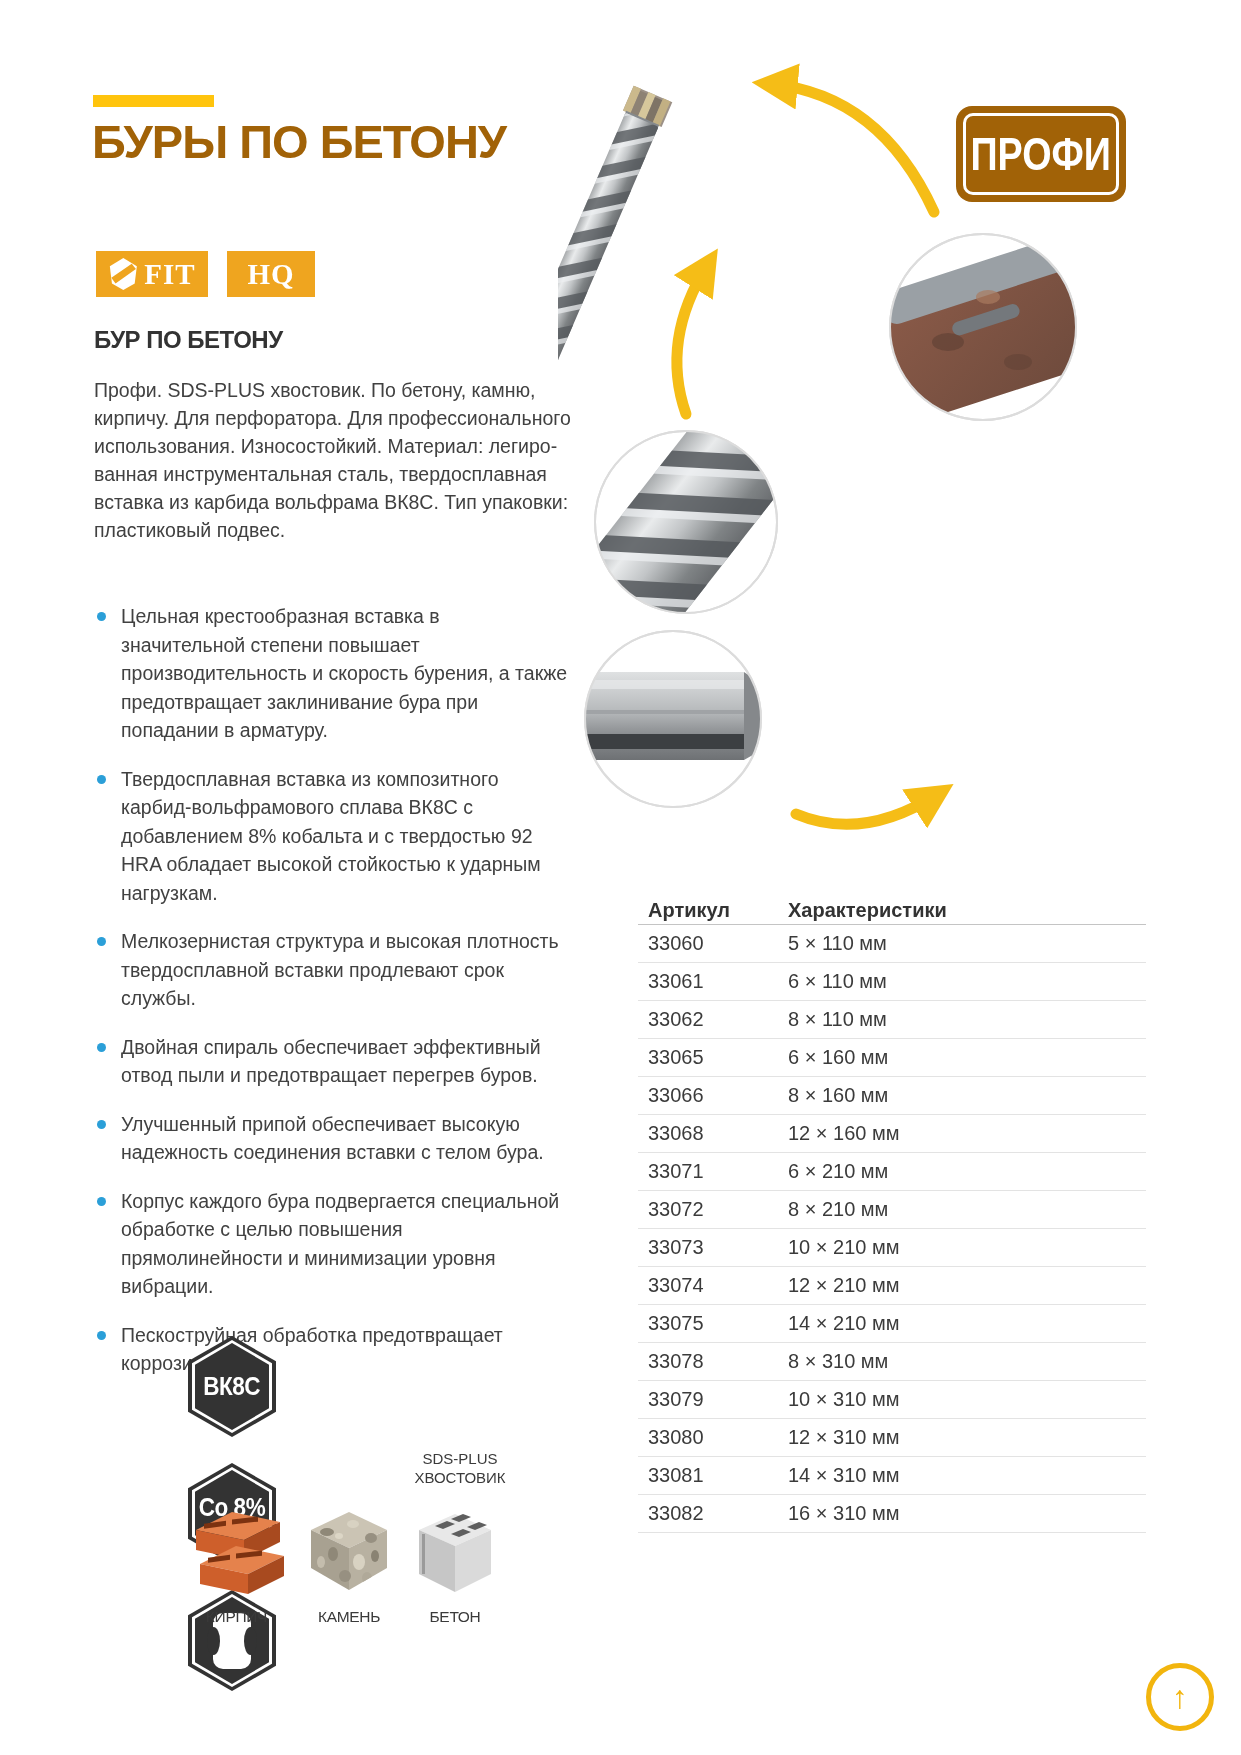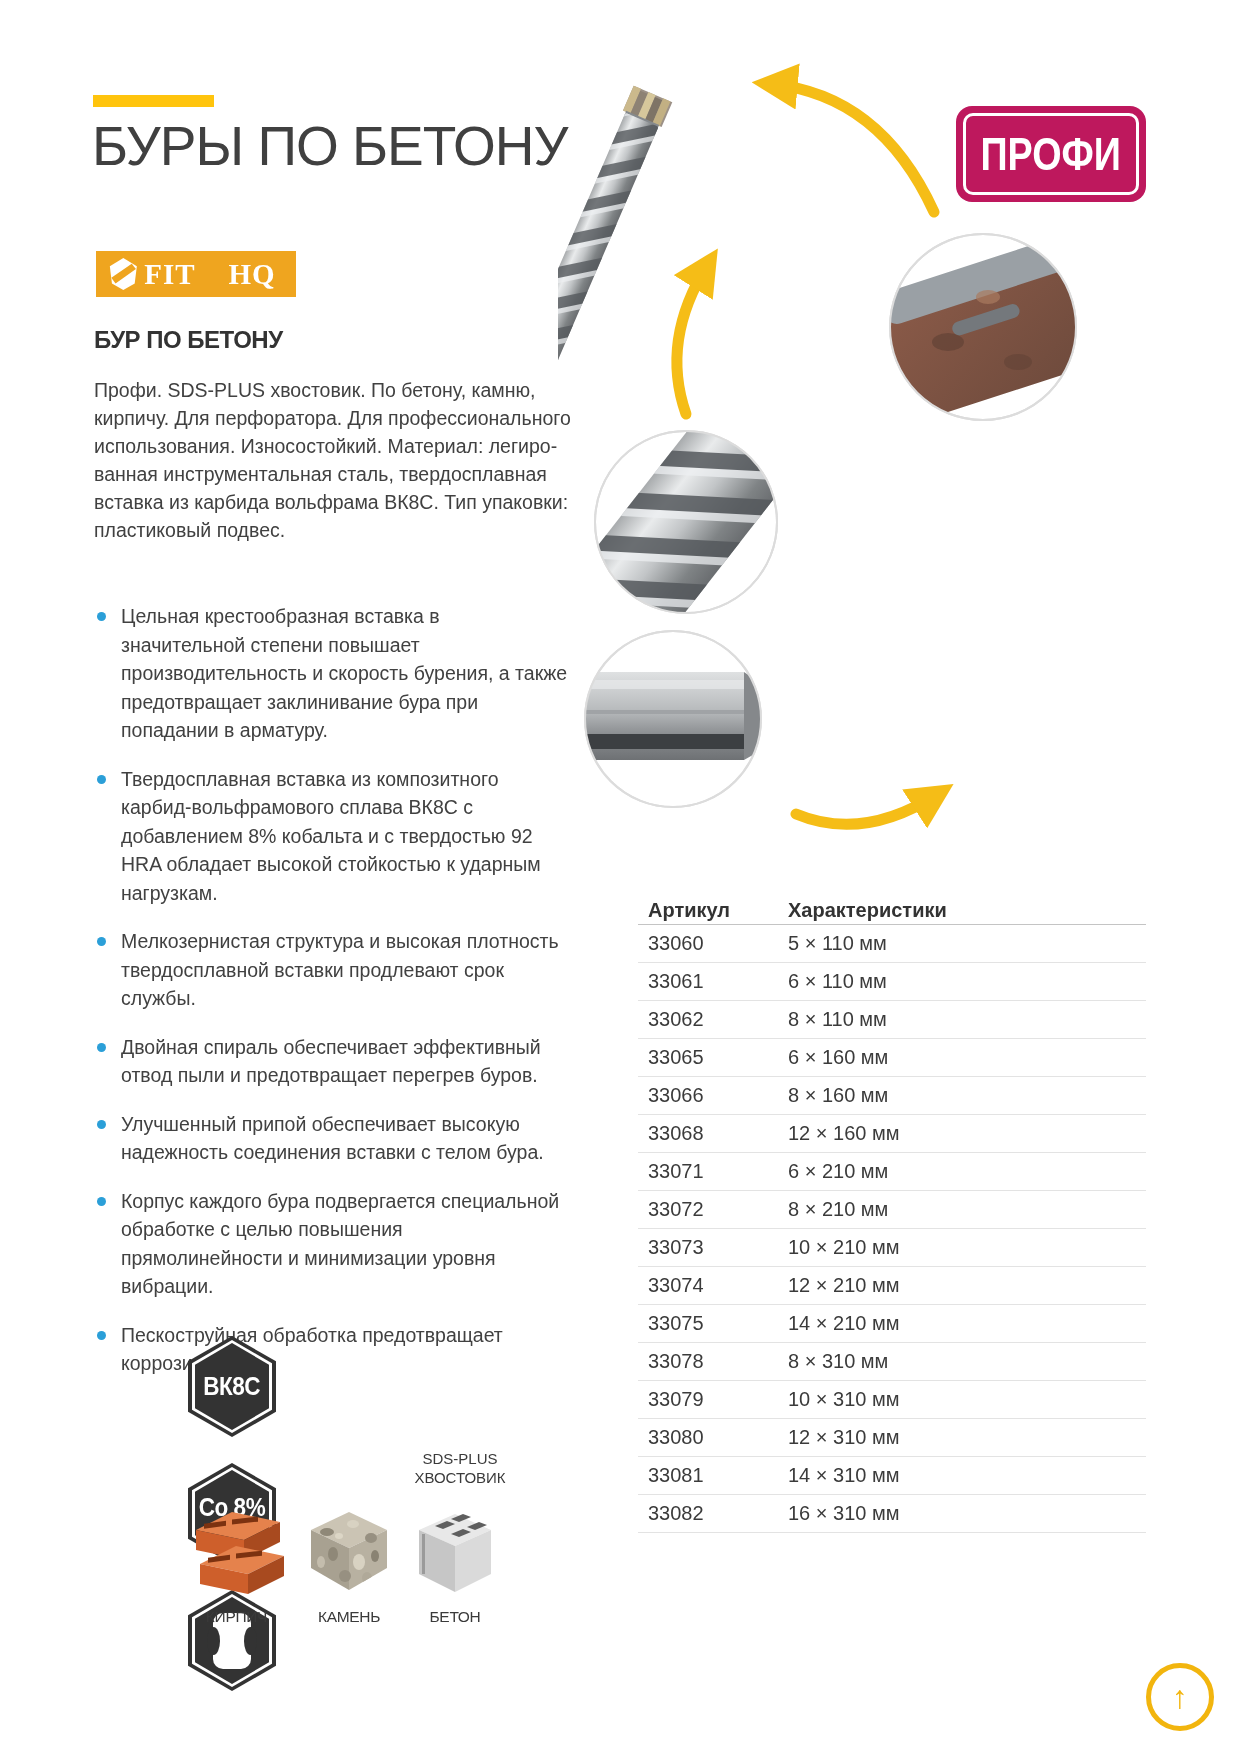--- a/index.html
+++ b/index.html
@@ -4,22 +4,22 @@
 <style>
   html,body{margin:0;padding:0;overflow:hidden;}
   body{
     width:1241px;height:1755px;position:relative;background:#ffffff;
     font-family:"Liberation Sans", sans-serif;color:#3a3a3a;
   }
   .abs{position:absolute;}
 
   
   .accent-bar{left:93px;top:95px;width:121px;height:12px;background:#FFC40D;}
-  .page-title{left:92px;top:114px;font-size:55px;font-weight:400;color:#404040;letter-spacing:-1px;white-space:nowrap;}
-  .brand{left:96px;top:251px;display:flex;gap:0;height:46px;text-align:center;}
+  .page-title{left:92px;top:114px;font-size:47px;font-weight:700;color:#a16207;letter-spacing:-1px;white-space:nowrap;}
+  .brand{left:96px;top:251px;display:flex;gap:19px;height:46px;text-align:center;}
   .brand-box{background:#EFA51F;display:flex;align-items:center;justify-content:center;}
   .brand-box.fit{width:112px;gap:6px;}
   .brand-box.hq{width:88px;}
   .brand-text{color:#fff;font-family:"Liberation Serif", serif;font-weight:700;font-size:29px;letter-spacing:1px;}
   .fit-icon{width:30px;height:32px;background:#fff;position:relative;
     clip-path:polygon(50% 0,95% 26%,88% 80%,50% 100%,12% 80%,5% 26%);}
   .fit-icon .slash{position:absolute;inset:0;background:#EFA51F;
     clip-path:polygon(10% 62%,78% 18%,92% 34%,24% 80%);}
   .product-name{left:94px;top:326px;font-size:24px;font-weight:700;color:#333;letter-spacing:-0.5px;}
   .description{left:94px;top:376px;width:492px;font-size:19.5px;line-height:28px;color:#414141;white-space:pre-line;}
@@ -39,21 +39,21 @@
   .sds-shape{width:38px;height:56px;background:#fff;border-radius:10px;position:relative;}
   .sds-shape::before,.sds-shape::after{content:"";position:absolute;top:14px;width:13px;height:28px;background:#333;border-radius:50%;}
   .sds-shape::before{left:-6px;}
   .sds-shape::after{right:-6px;}
   .sds-caption{left:396px;top:1449px;width:128px;text-align:center;font-size:15px;line-height:19px;color:#3a3a3a;}
 
   
   .mat-caption{top:1608px;text-align:center;font-size:15.5px;color:#3a3a3a;letter-spacing:-0.3px;}
 
   
-  .badge{left:956px;top:106px;width:190px;height:96px;background:#be185d;border-radius:16px;}
+  .badge{left:956px;top:106px;width:170px;height:96px;background:#a16207;border-radius:16px;}
   .badge .inner{position:absolute;inset:7px;border:3.5px solid #fff;border-radius:10px;
     display:flex;align-items:center;justify-content:center;}
   .badge .label{color:#fff;font-size:46px;font-weight:700;transform:scaleX(.82);letter-spacing:0;}
 
   
   .spec-table{left:638px;top:880px;width:508px;}
   .t-head{display:flex;height:45px;align-items:flex-end;padding-bottom:2px;border-bottom:1px solid #c4c4c4;box-sizing:border-box;}
   .t-head span{font-size:20px;font-weight:700;color:#333;}
   .t-col1{width:150px;padding-left:10px;box-sizing:border-box;}
   .t-col2{flex:1;}

